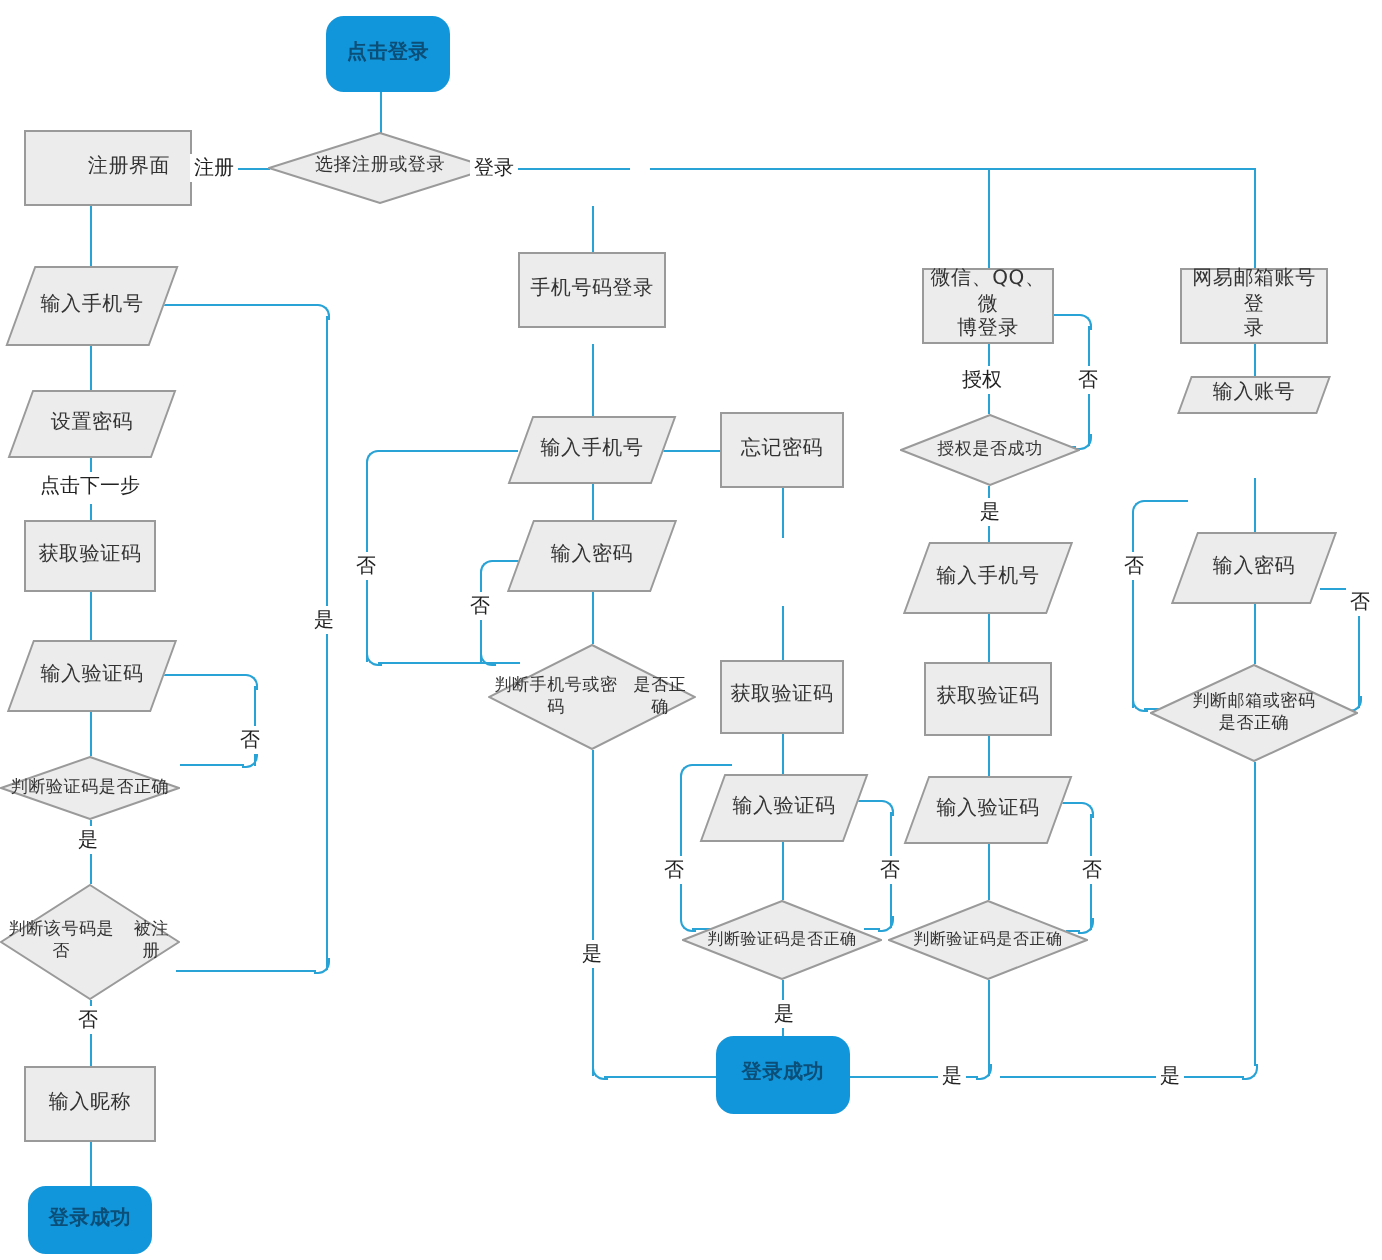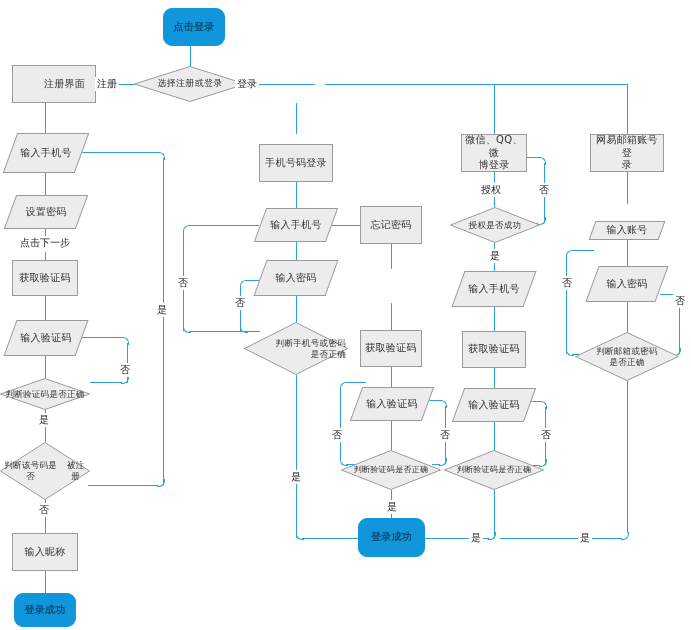--- a/index.html
+++ b/index.html
@@ -217,35 +217,35 @@
 
   <div class="node rect" style="left:12px;top:533px;width:66px;height:38px;">
     <span>输入昵称</span>
   </div>
 
   <div class="node pill" style="left:14px;top:593px;width:62px;height:34px;">
     <span>登录成功</span>
   </div>
 
 
-  <div class="node rect" style="left:259px;top:144px;width:74px;height:38px;">
+  <div class="node rect" style="left:259px;top:126px;width:74px;height:38px;">
     <span>手机号码登录</span>
   </div>
 
   <div class="node para" style="left:260px;top:208px;width:72px;height:34px;">
     <span class="para-bg"></span>
     <span class="para-txt">输入手机号</span>
   </div>
 
   <div class="node para" style="left:260px;top:260px;width:72px;height:36px;">
     <span class="para-bg"></span>
     <span class="para-txt">输入密码</span>
   </div>
 
-  <div class="node dia" style="left:244px;top:322px;width:104px;height:53px;font-size:8.5px;flex-direction:column;align-items:flex-end;">
+  <div class="node dia" style="left:244px;top:322px;width:104px;height:53px;font-size:8.5px;flex-direction:row;">
     <span class="dia-bg">
       <svg viewBox="0 0 104 53" preserveAspectRatio="none">
           <polygon points="52,0.5 103.5,26.5 52,52.5 0.5,26.5" fill="#ececec" stroke="#9a9a9a" stroke-width="1"></polygon>
         </svg>
     </span>
     <span class="dia-txt">判断手机号或密码</span>
     <span class="dia-txt">是否正确</span>
   </div>
 
   <div class="node rect" style="left:360px;top:206px;width:62px;height:38px;">
@@ -306,21 +306,21 @@
         </svg>
     </span>
     <span class="dia-txt">判断验证码是否正确</span>
   </div>
 
   <div class="node rect" style="left:590px;top:134px;width:74px;height:38px;flex-direction:column;">
     <span>网易邮箱账号登</span>
     <span>录</span>
   </div>
 
-  <div class="node para" style="left:592px;top:221px;width:70px;height:19px;">
+  <div class="node para" style="left:592px;top:188px;width:70px;height:19px;">
     <span class="para-bg"></span>
     <span class="para-txt">输入账号</span>
   </div>
 
   <div class="node para" style="left:592px;top:266px;width:70px;height:36px;">
     <span class="para-bg"></span>
     <span class="para-txt">输入密码</span>
   </div>
 
   <div class="node dia" style="left:575px;top:332px;width:104px;height:49px;font-size:8.5px;flex-direction:column;">

